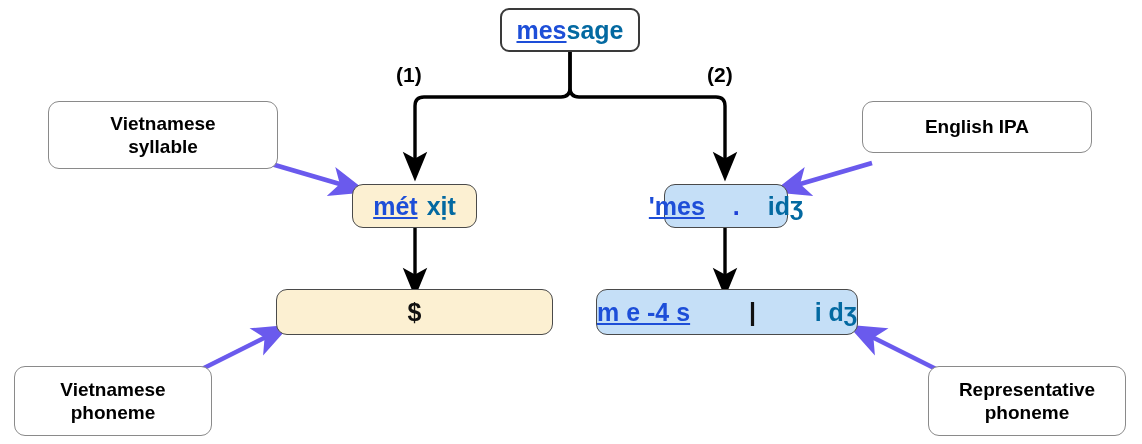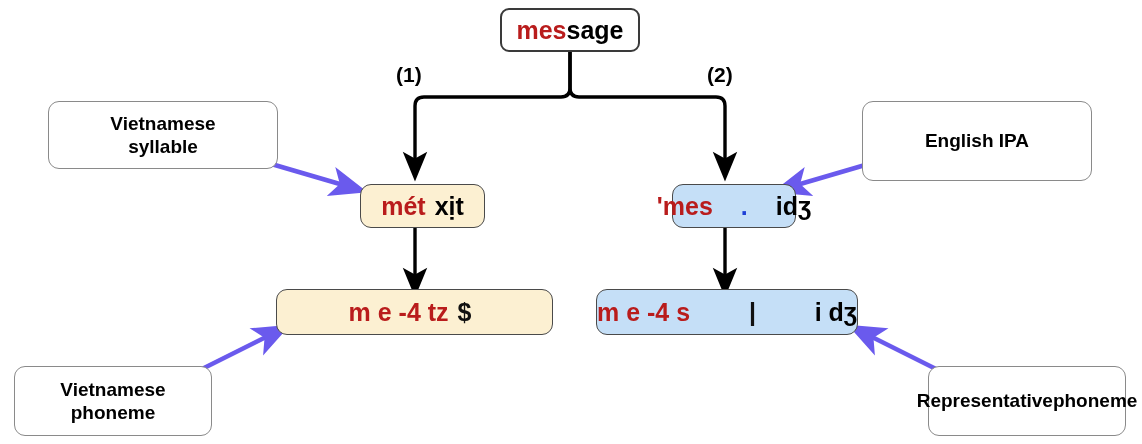--- a/index.html
+++ b/index.html
@@ -60,25 +60,25 @@
     border-radius: 11px;
     font-weight: bold;
   }
   
   .node-en {
     border: 1.7px solid #4a4a4a;
     background: #c5dff7;
     border-radius: 11px;
     font-weight: bold;
   }
-  .sz-syl { font-size: 25px; margin-left: 8px; }
+  .sz-syl { font-size: 25px; }
   .sz-pho { font-size: 25px; }
 
-  .red   { color: #b91c1c; }
-  .green { color: #000000; }
+  .red   { color: #1d4ed8; text-decoration: underline; }
+  .green { color: #0369a1; }
   .blue  { color: #1d3fd6; }
   .black { color: #111111; }
 
   .branch-num {
     position: absolute;
     font-size: 21px;
     font-weight: bold;
     color: #000000;
   }
   .seg { display: inline-block; }
@@ -127,46 +127,45 @@
       <span class="seg green">xịt</span>
   </div>
 
   <div class="node node-en sz-syl" style="left:664px; top:184px; width:124px; height:44px;gap:28px;">
     <span class="seg red">'mes</span>
       <span class="seg blue">.</span>
       <span class="seg green">idʒ</span>
   </div>
 
   <div class="node node-vi sz-pho" style="left:276px; top:289px; width:277px; height:46px;">
-    <span class="seg red">m e -4 tz</span>
       <span class="gap"></span>
       <span class="seg black">$</span>
       <span class="gap"></span>
   </div>
 
   <div class="node node-en sz-pho" style="left:596px; top:289px; width:262px; height:46px;justify-content:space-between;">
     <span class="seg red">m e -4 s</span>
       <span class="gap"></span>
       <span class="seg black">|</span>
       <span class="gap"></span>
       <span class="seg green">i dʒ</span>
   </div>
 
   <div class="node node-label" style="left:48px; top:101px; width:230px; height:68px; flex-direction:column;">
     <span>Vietnamese</span>
     <span>syllable</span>
   </div>
 
-  <div class="node node-label" style="left:862px; top:101px; width:230px; height:80px; flex-direction:column;">
+  <div class="node node-label" style="left:862px; top:101px; width:230px; height:52px; flex-direction:column;">
     <span>English IPA</span>
   </div>
 
   <div class="node node-label" style="left:14px; top:366px; width:198px; height:70px; flex-direction:column;">
     <span>Vietnamese</span>
     <span>phoneme</span>
   </div>
 
-  <div class="node node-label" style="left:928px; top:366px; width:198px; height:70px; flex-direction:row;">
+  <div class="node node-label" style="left:928px; top:366px; width:198px; height:70px; flex-direction:column;">
     <span>Representative</span>
     <span>phoneme</span>
   </div>
 
 </div>
 
 </body></html>

